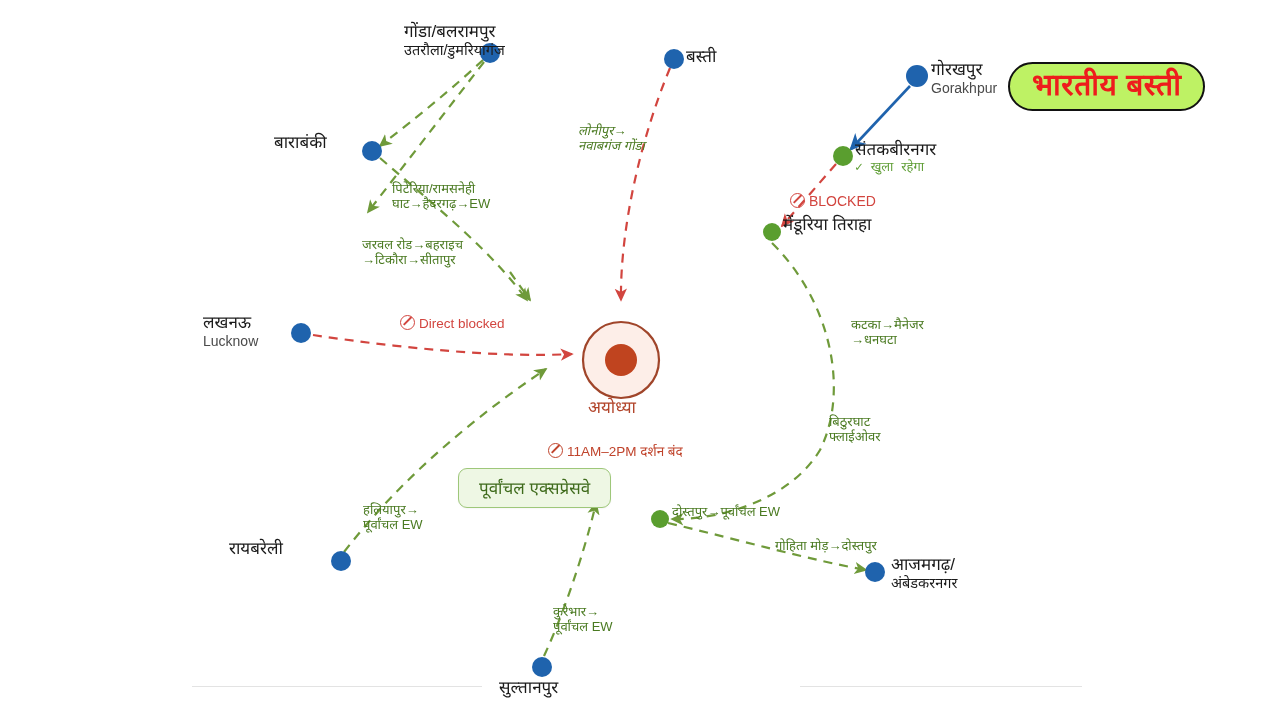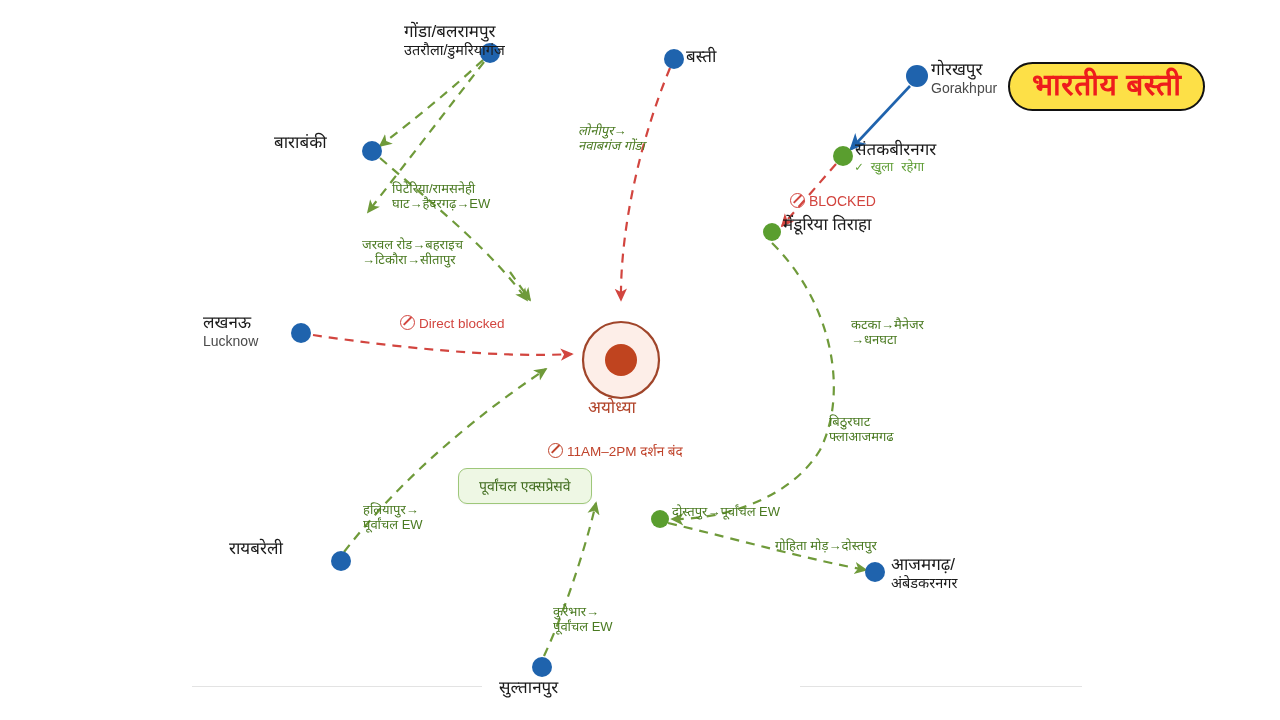--- a/index.html
+++ b/index.html
@@ -70,30 +70,30 @@
   .center-note {
     font-size: 13.5px;
     color: #c0442c;
   }
   .badge-expressway {
     position: absolute;
     background: #eef7e4;
     border: 1.3px solid #9ec77a;
     border-radius: 9px;
     padding: 7px 20px 8px 20px;
-    font-size: 14px;
+    font-size: 17px;
     color: #3f6b1c;
     box-shadow: 0 1px 2px rgba(0,0,0,0.04);
     white-space: nowrap;
   }
   .brand-badge {
     position: absolute;
     border: 2.2px solid #111111;
     border-radius: 26px;
-    background: #fde047;
+    background: #bef264;
     padding: 5px 22px 8px 22px;
     color: #ee1c1c;
     font-size: 30px;
     font-weight: 700;
     letter-spacing: 0.5px;
     white-space: nowrap;
     line-height: 1.05;
   }
   .noentry {
     display: inline-block;
@@ -200,21 +200,21 @@
   <div id="route-label-layer">
       <div class="lbl route-green" style="left: 578px; top: 123px; font-style: italic;">लोनीपुर→
 नवाबगंज गोंडा</div>
       <div class="lbl route-green" style="left: 392px; top: 181px;">पिटेरिया/रामसनेही
 घाट→हैदरगढ़→EW</div>
       <div class="lbl route-green" style="left: 362px; top: 237px;">जरवल रोड→बहराइच
 →टिकौरा→सीतापुर</div>
       <div class="lbl route-green" style="left: 851px; top: 317px;">कटका→मैनेजर
 →धनघटा</div>
       <div class="lbl route-green" style="left: 829px; top: 414px;">बिठुरघाट
-फ्लाआजमगढ</div>
+फ्लाईओवर</div>
       <div class="lbl route-green" style="left: 363px; top: 478px; margin-top: 24px;">हलियापुर→
 पूर्वांचल EW</div>
       <div class="lbl route-green" style="left: 672px; top: 504px;">दोस्तपुर→पूर्वांचल EW</div>
       <div class="lbl route-green" style="left: 775px; top: 538px;">गोहिता मोड़→दोस्तपुर</div>
       <div class="lbl route-green" style="left: 553px; top: 604px;">कुरेभार→
 पूर्वांचल EW</div>
     </div>
   <div id="status-label-layer">
       <div class="lbl blocked-red" style="left: 790px; top: 193px;"><span class="noentry"></span><span>BLOCKED</span></div>
       <div class="lbl route-red" style="left: 400px; top: 315px; text-align: center;"><span class="noentry"></span><span>Direct blocked</span></div>

